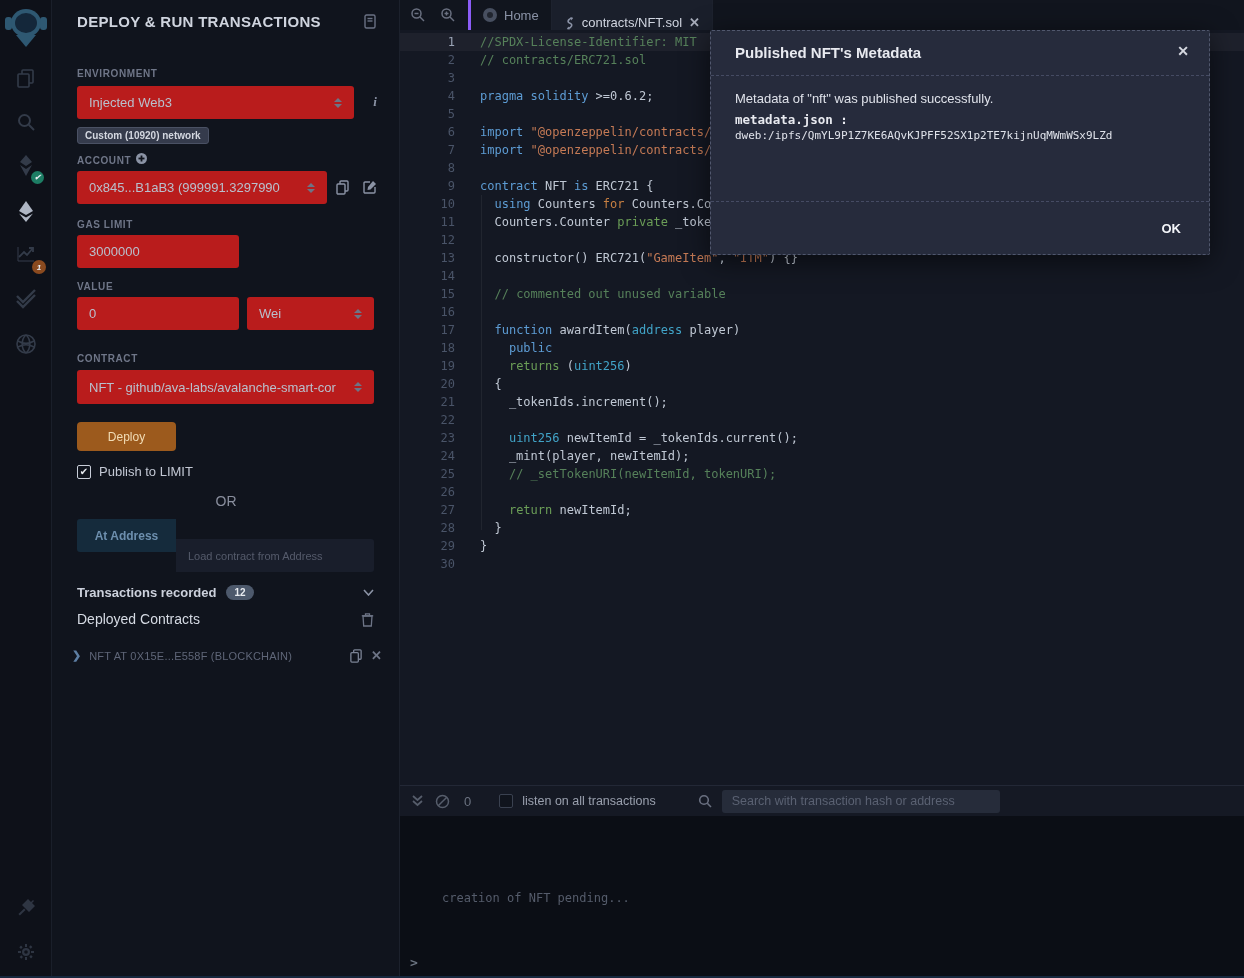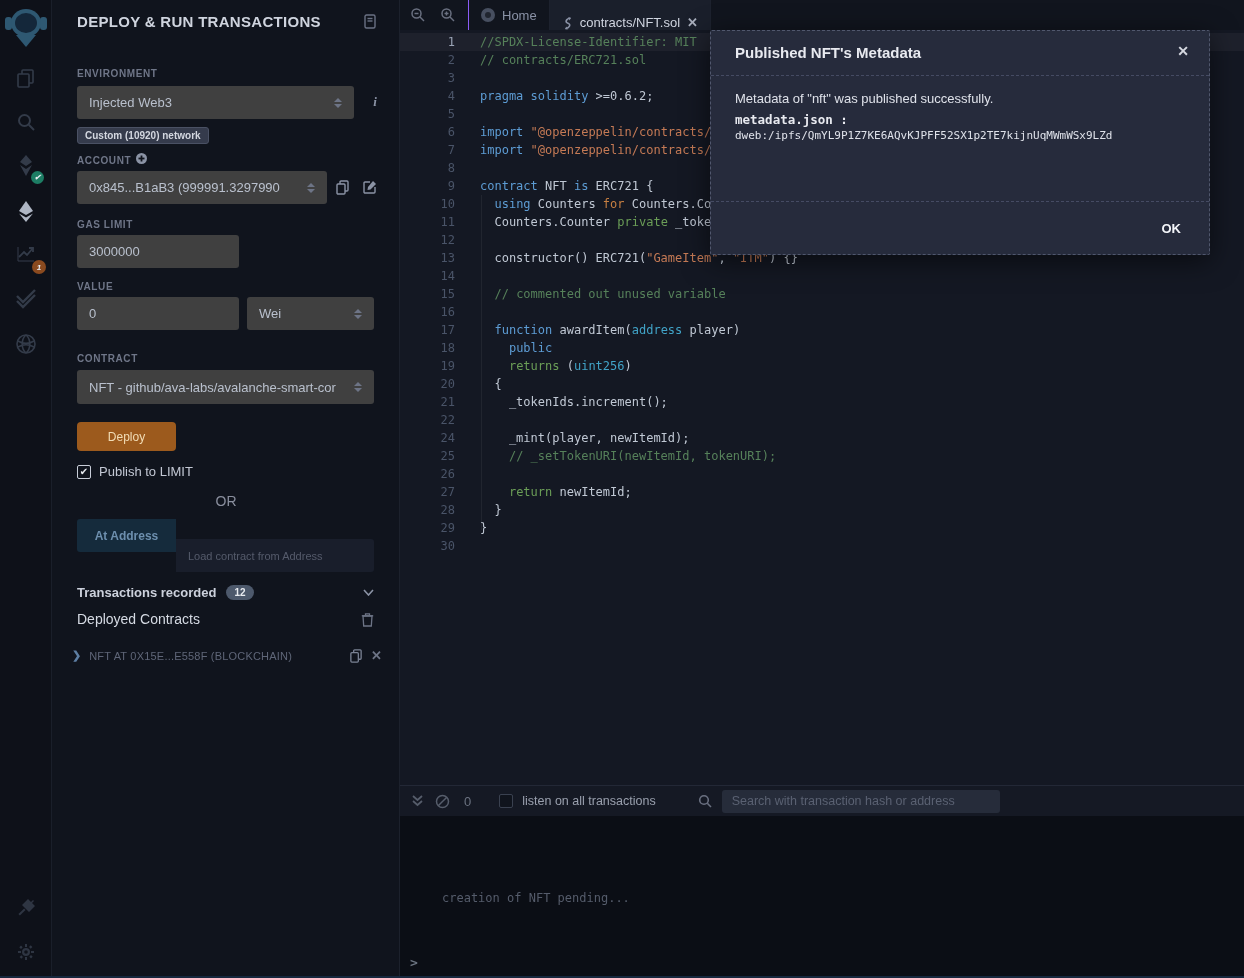--- a/index.html
+++ b/index.html
@@ -22,21 +22,21 @@
   .logo .head::before { content:""; position:absolute; left:4px; top:4px; width:22px; height:20px; border-radius:50%; background:#14273a; }
   .logo .ear-l, .logo .ear-r { position:absolute; top:11px; width:7px; height:13px; border-radius:3px; background:#2e5872; }
   .logo .ear-l { left:1px; } .logo .ear-r { right:1px; }
   .logo .point { position:absolute; left:12px; top:29px; width:0; height:0; border-left:10px solid transparent; border-right:10px solid transparent; border-top:12px solid #2e5872; }
 
   
   .panel { position:absolute; left:52px; top:0; width:348px; height:978px; background:#10141d; border-right:1px solid #1c212c; }
   .panel-title { position:absolute; left:25px; top:13px; font-size:15px; font-weight:600; letter-spacing:.3px; color:#cfd4de; }
   .panel-title-icon { position:absolute; right:22px; top:14px; color:#6a7184; }
   .flabel { position:absolute; font-size:10px; font-weight:600; letter-spacing:.6px; color:#6f7688; text-transform:uppercase; }
-  .sel, .inp { position:absolute; background:#404040; border:none; border-radius:3px; color:#b9c0cd; font-size:13px; display:flex; align-items:center; padding:0 12px; cursor:pointer; }
+  .sel, .inp { position:absolute; background:#b91c1c; border:none; border-radius:3px; color:#b9c0cd; font-size:13px; display:flex; align-items:center; padding:0 12px; cursor:pointer; }
   .inp input { width:100%; background:transparent; border:none; outline:none; color:#b9c0cd; font-size:13px; font-family:"Liberation Sans",sans-serif; }
   .sel .sel-text { flex:1; white-space:nowrap; overflow:hidden; }
   .stepper { display:flex; flex-direction:column; gap:2px; margin-left:6px; }
   .stepper i { width:0; height:0; border-left:4px solid transparent; border-right:4px solid transparent; }
   .stepper .up { border-bottom:4px solid #6d7486; }
   .stepper .dn { border-top:4px solid #6d7486; }
   .net-badge { position:absolute; left:25px; top:127px; background:#353b4c; border:1px solid #4a5164; border-radius:3px; padding:2px 7px; font-size:10px; font-weight:bold; color:#d3d7e0; }
   .icon-btn { position:absolute; color:#8b93a5; cursor:pointer; display:flex; align-items:center; justify-content:center; }
   .deploy-btn { position:absolute; left:25px; top:422px; width:99px; height:29px; background:#9c5a1d; border:none; border-radius:4px; color:#f2ddb6; font-size:12px; cursor:pointer; font-family:"Liberation Sans",sans-serif; }
   .chk-row { position:absolute; display:flex; align-items:center; gap:8px; cursor:pointer; }
@@ -55,21 +55,21 @@
   .dci-row { position:absolute; left:20px; top:648px; width:310px; display:flex; align-items:center; gap:8px; }
   .dci-chevron { color:#5d7ea3; font-size:11px; font-weight:bold; cursor:pointer; }
   .dci-label { flex:1; font-size:11px; color:#5f6678; letter-spacing:.2px; }
   .x-glyph { color:#6d7486; font-size:13px; font-weight:bold; cursor:pointer; }
 
   
   .main { position:absolute; left:400px; top:0; width:844px; height:978px; background:#141823; }
   .tabbar { position:absolute; left:0; top:0; width:844px; height:30px; background:#11151e; display:flex; align-items:stretch; }
   .zoombtns { display:flex; align-items:center; gap:14px; padding:0 12px 0 10px; }
   .tab { display:flex; align-items:center; gap:7px; padding:0 12px; font-size:13px; color:#8a92a6; cursor:pointer; border-right:1px solid #1d222e; }
-  .tab.home { border-left:1px solid #8b5cf6; }
+  .tab.home { border-left:3px solid #8b5cf6; }
   .tab.active { background:#1a1f2b; color:#d0d5e0;align-items:flex-end; }
   .tab .mini-logo { width:14px; height:14px; border-radius:50%; background:#474f60; position:relative; }
   .tab .mini-logo::after { content:""; position:absolute; left:4px; top:4px; width:6px; height:6px; border-radius:50%; background:#20252f; }
 
   
   .editor { position:absolute; left:0; top:30px; width:844px; height:755px; background:#141823; overflow:hidden; }
   .code-lines { position:absolute; left:0; top:3px; width:844px; }
   .cl { height:18px; display:flex; white-space:pre; }
   .cl.hl { background:rgba(255,255,255,0.045); }
   .ln { width:55px; text-align:right; color:#4a5468; font-family:"DejaVu Sans Mono",monospace; font-size:12px; line-height:18px; flex:none; }
@@ -368,20 +368,21 @@
           <div class="cl"><span class="ln">13</span><span class="ct"><span class="tk-pl">  constructor() ERC721(</span><span class="tk-str">"GameItem"</span><span class="tk-pl">, </span><span class="tk-str">"ITM"</span><span class="tk-pl">) {}</span></span></div>
           <div class="cl"><span class="ln">14</span><span class="ct"></span></div>
           <div class="cl"><span class="ln">15</span><span class="ct"><span class="tk-pl">  </span><span class="tk-com">// commented out unused variable</span></span></div>
           <div class="cl"><span class="ln">16</span></div>
           <div class="cl"><span class="ln">17</span><span class="ct"><span class="tk-pl">  </span><span class="tk-kw">function</span><span class="tk-pl"> awardItem(</span><span class="tk-typ">address</span><span class="tk-pl"> player)</span></span></div>
           <div class="cl"><span class="ln">18</span><span class="ct"><span class="tk-pl">    </span><span class="tk-kw">public</span></span></div>
           <div class="cl"><span class="ln">19</span><span class="ct"><span class="tk-pl">    </span><span class="tk-grn">returns</span><span class="tk-pl"> (</span><span class="tk-typ">uint256</span><span class="tk-pl">)</span></span></div>
           <div class="cl"><span class="ln">20</span><span class="ct"><span class="tk-pl">  {</span></span></div>
           <div class="cl"><span class="ln">21</span><span class="ct"><span class="tk-pl">    _tokenIds.increment();</span></span></div>
           <div class="cl"><span class="ln">22</span><span class="ct"></span></div>
+          <div class="cl"><span class="ln">23</span><span class="ct"><span class="tk-pl">    </span><span class="tk-typ">uint256</span><span class="tk-pl"> newItemId = _tokenIds.current();</span></span></div>
           <div class="cl"><span class="ln">24</span><span class="ct"><span class="tk-pl">    _mint(player, newItemId);</span></span></div>
           <div class="cl"><span class="ln">25</span><span class="ct"><span class="tk-pl">    </span><span class="tk-com">// _setTokenURI(newItemId, tokenURI);</span></span></div>
           <div class="cl"><span class="ln">26</span><span class="ct"></span></div>
           <div class="cl"><span class="ln">27</span><span class="ct"><span class="tk-pl">    </span><span class="tk-grn">return</span><span class="tk-pl"> newItemId;</span></span></div>
           <div class="cl"><span class="ln">28</span><span class="ct"><span class="tk-pl">  }</span></span></div>
           <div class="cl"><span class="ln">29</span><span class="ct"><span class="tk-pl">}</span></span></div>
           <div class="cl"><span class="ln">30</span><span class="ct"></span></div>
         </div>
     </div>
 

